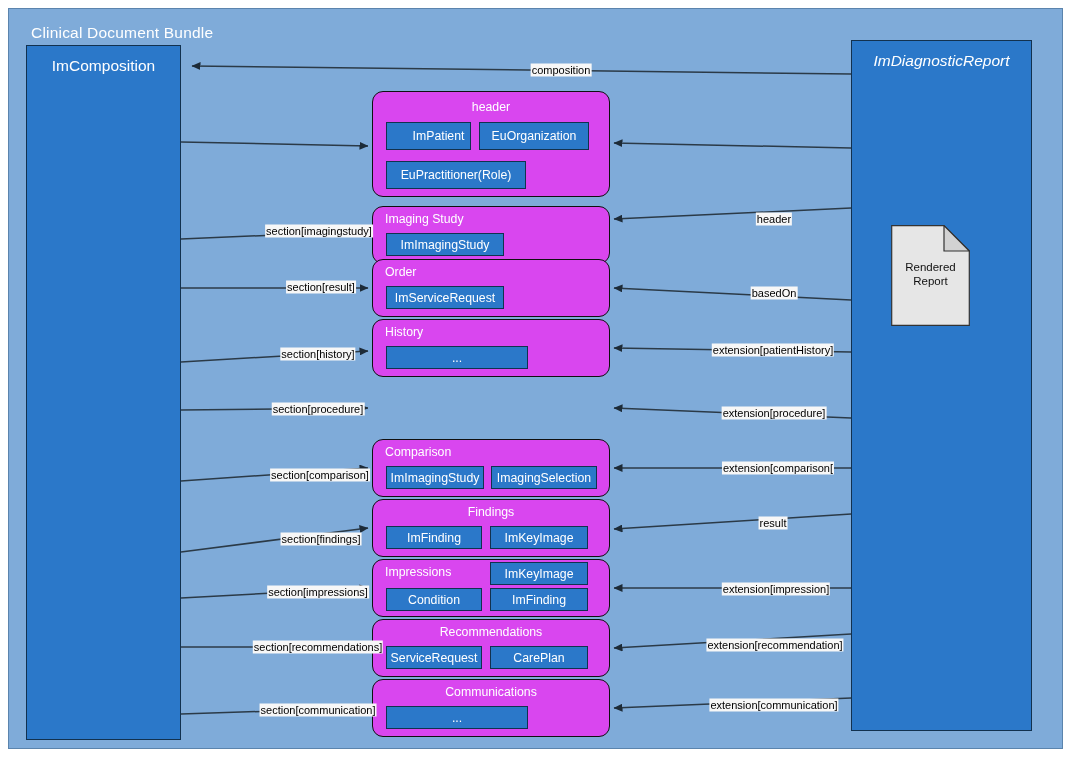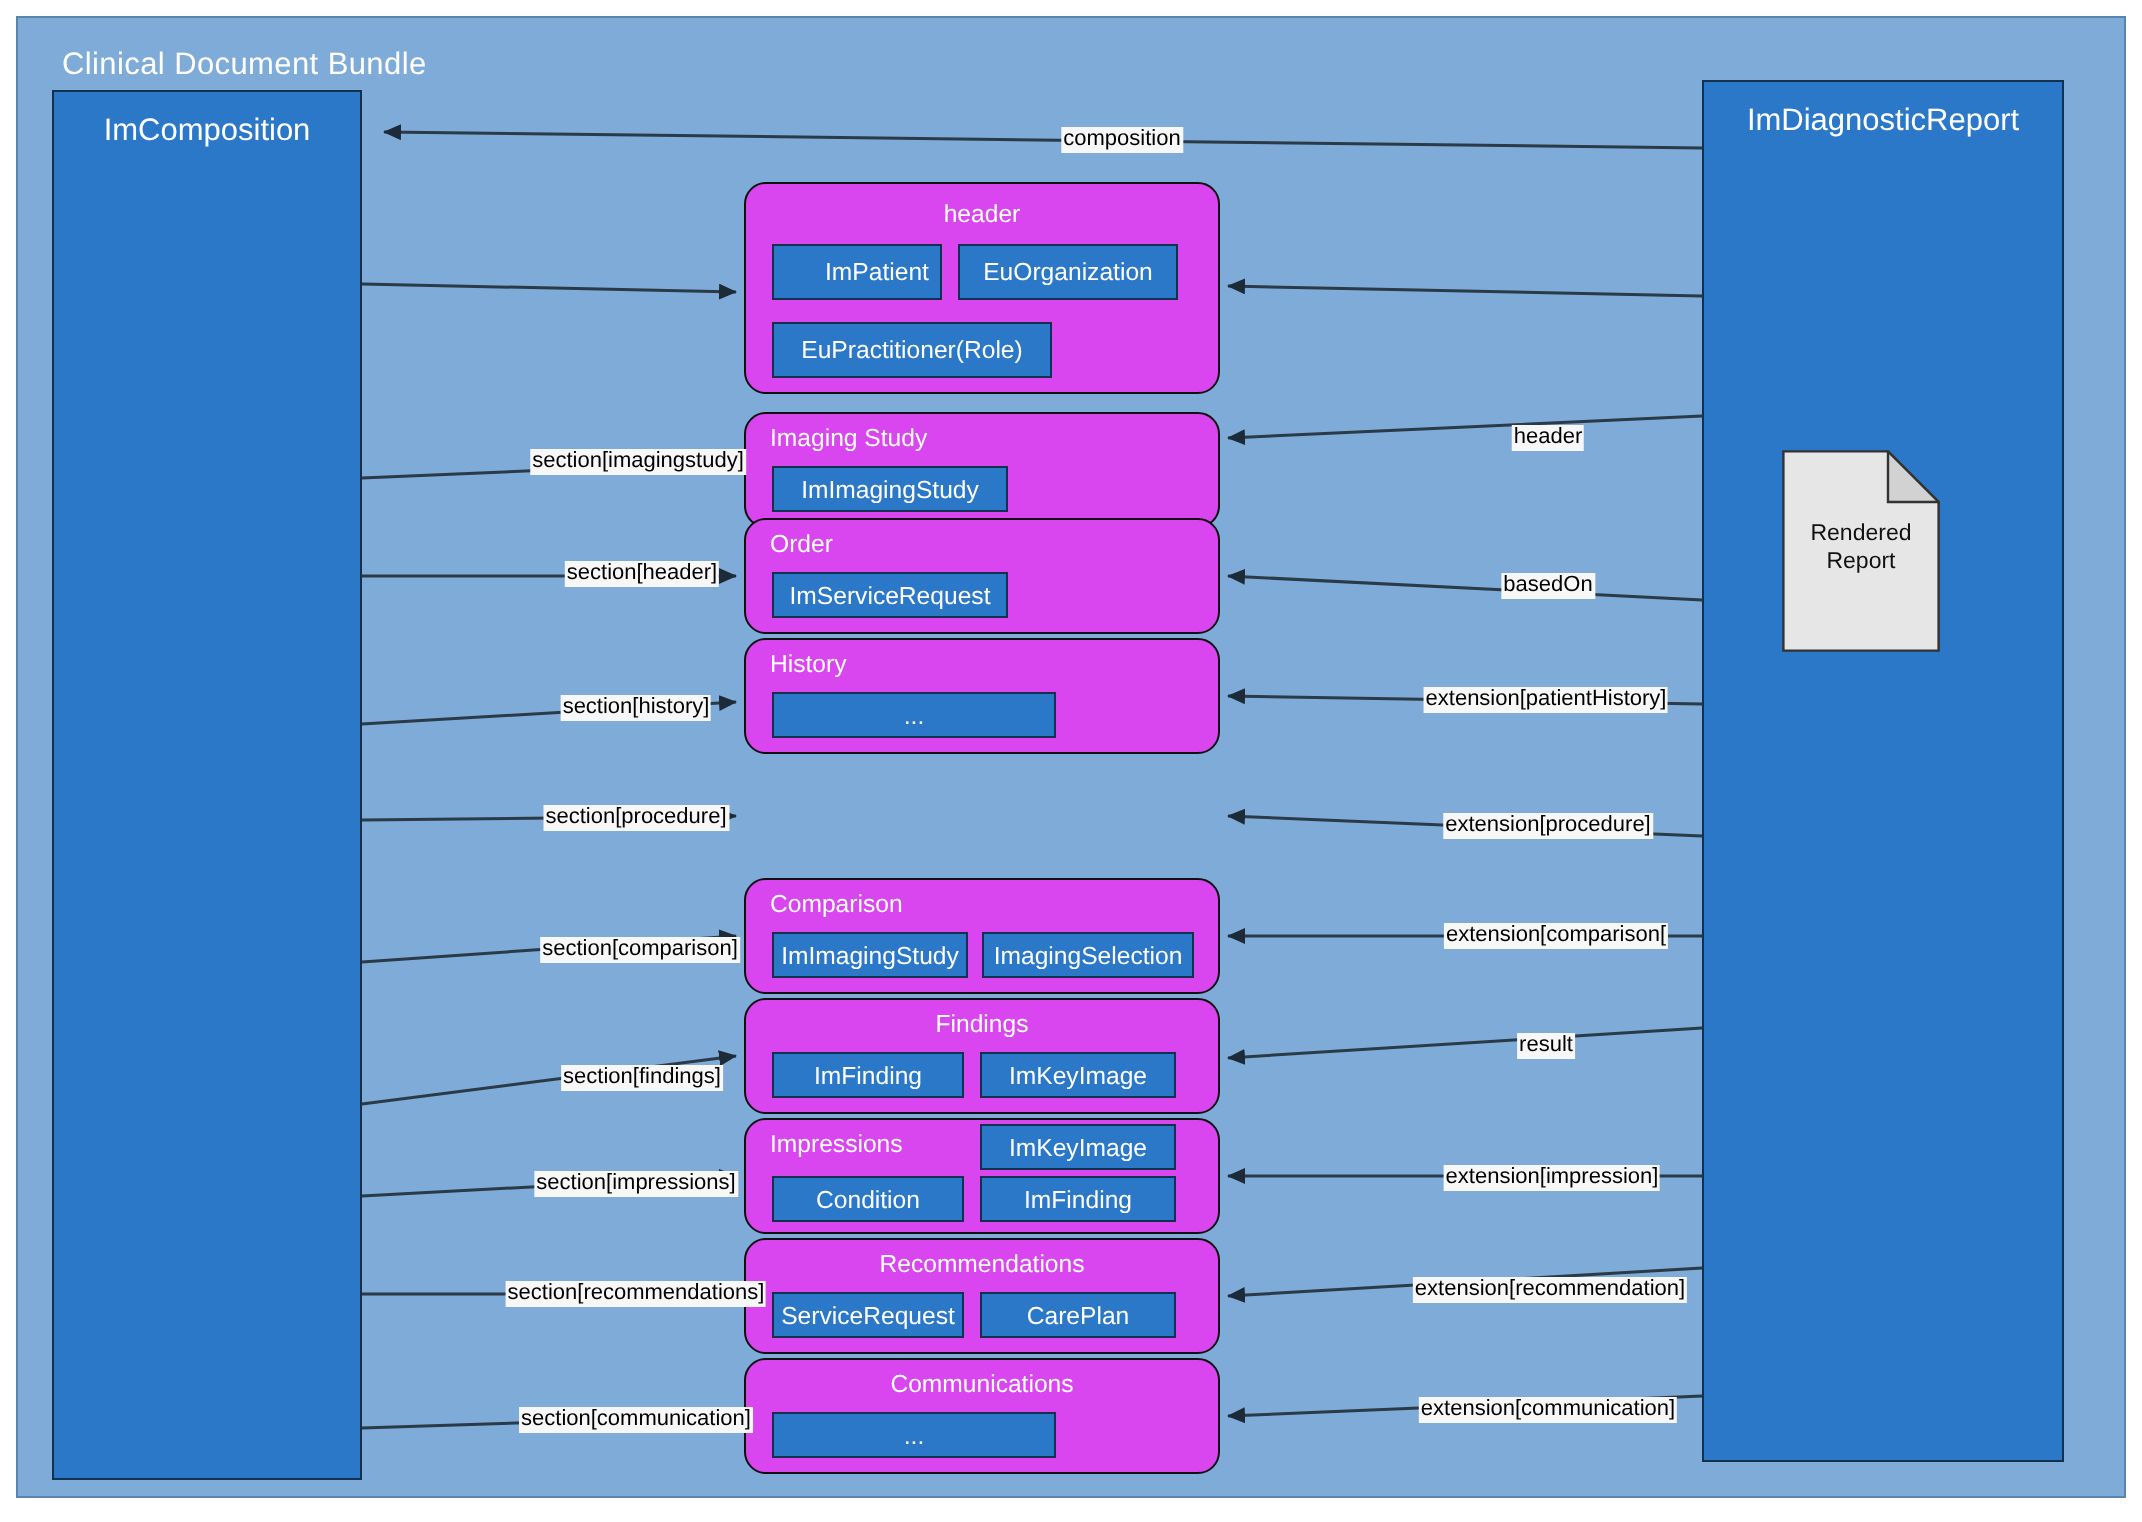--- a/index.html
+++ b/index.html
@@ -20,21 +20,21 @@
   .pillar{
     position:absolute;background:#2b78c9;border:1.2px solid #12314f;box-sizing:border-box;
   }
   .pillar-title{
     position:absolute;left:0;right:0;color:#ffffff;font-size:15.5px;text-align:center;
     white-space:nowrap;
   }
   #imcomposition{left:26px;top:45px;width:155px;height:695px;}
   #imcomposition .pillar-title{top:11px;}
   #imdiagnosticreport{left:851px;top:40px;width:181px;height:691px;}
-  #imdiagnosticreport .pillar-title{top:11px;}
+  #imdiagnosticreport .pillar-title{top:11px;font-style:italic;}
 
   
   .doc-icon{
     position:absolute;left:891px;top:225px;width:79px;height:101px;
   }
   .doc-icon svg{display:block;}
   .doc-label{
     position:absolute;left:891px;top:260px;width:79px;text-align:center;
     color:#111;font-size:11.5px;line-height:14px;
   }
@@ -175,21 +175,21 @@
   </div>
 
   <div class="section" id="sec-communications" style="top:679px;height:58px;">
     <div class="sec-title center" style="top:5px;">Communications</div>
     <div class="chip" style="left:13px;top:26px;width:142px;height:23px;">...</div>
   </div>
 
   <div class="edge-label" style="left:517px;top:70px;">composition</div>
 
   <div class="edge-label" style="left:275px;top:231px;">section[imagingstudy]</div>
-  <div class="edge-label" style="left:277px;top:287px;">section[header]</div>
+  <div class="edge-label" style="left:277px;top:287px;">section[result]</div>
   <div class="edge-label" style="left:274px;top:354px;">section[history]</div>
   <div class="edge-label" style="left:274px;top:409px;">section[procedure]</div>
   <div class="edge-label" style="left:276px;top:475px;">section[comparison]</div>
   <div class="edge-label" style="left:277px;top:539px;">section[findings]</div>
   <div class="edge-label" style="left:274px;top:592px;">section[impressions]</div>
   <div class="edge-label" style="left:274px;top:647px;">section[recommendations]</div>
   <div class="edge-label" style="left:274px;top:710px;">section[communication]</div>
 
   <div class="edge-label" style="left:730px;top:219px;">header</div>
   <div class="edge-label" style="left:730px;top:293px;">basedOn</div>

